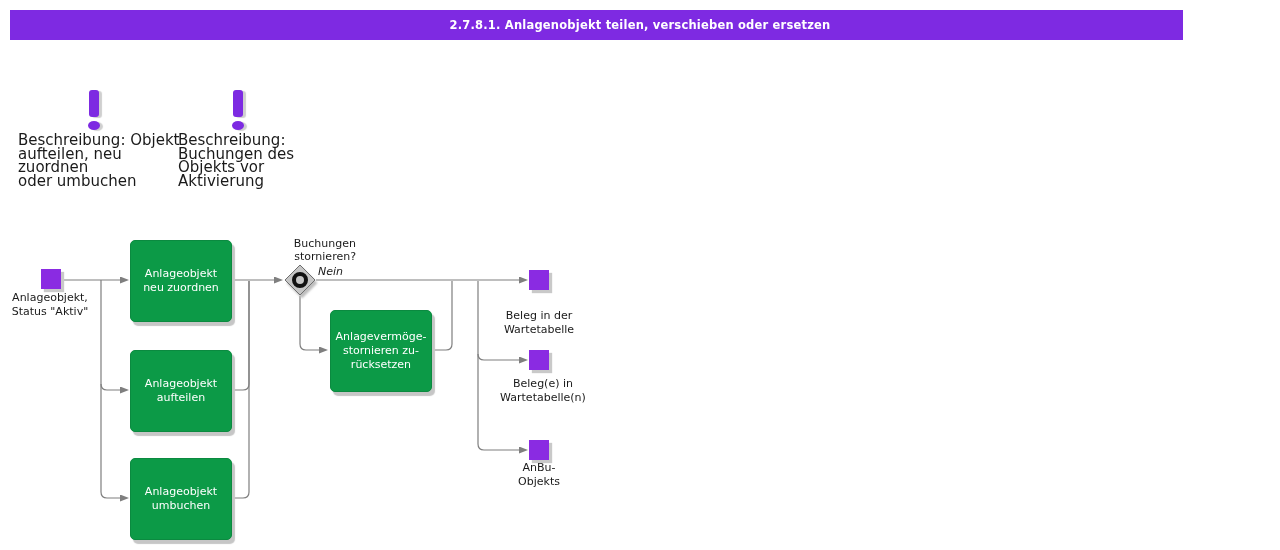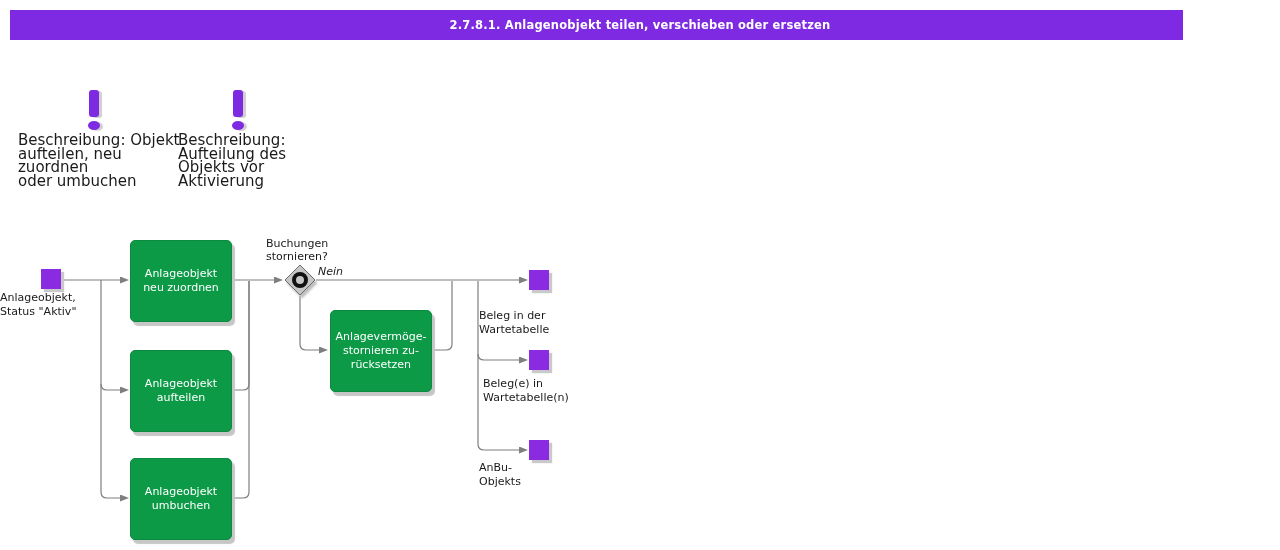--- a/index.html
+++ b/index.html
@@ -31,28 +31,28 @@
   .task{
     position:absolute;width:100px;height:80px;background:#0c9a47;border:1px solid #0b8a40;
     border-radius:5px;box-shadow:3px 4px 1px #c6c6c6;color:#ffffff;font-size:11px;line-height:14px;
     display:flex;align-items:center;justify-content:center;text-align:center;white-space:pre-line;
   }
   #task-reassign{left:130px;top:240px;}
   #task-split{left:130px;top:350px;}
   #task-transfer{left:130px;top:458px;}
   #task-reset{left:330px;top:310px;}
   
-  .node-label{position:absolute;font-size:11px;line-height:13.5px;text-align:left;white-space:pre-line;}
+  .node-label{position:absolute;font-size:11px;line-height:13.5px;text-align:center;white-space:pre-line;}
   #label-start{left:0px;top:291px;width:100px;}
   #label-out1{left:479px;top:297px;width:120px;margin-top:12px;}
   #label-out2{left:483px;top:377px;width:120px;}
   #label-out3{left:479px;top:461px;width:120px;}
   
   #decision-node{position:absolute;left:283px;top:263px;filter:drop-shadow(2px 3px 1px #bdbdbd);}
-  #decision-question{position:absolute;left:266px;top:237px;width:90px;font-size:11px;line-height:13px;text-align:left;white-space:pre-line;}
+  #decision-question{position:absolute;left:266px;top:237px;width:90px;font-size:11px;line-height:13px;text-align:right;white-space:pre-line;}
   #branch-nein{position:absolute;left:318px;top:265px;font-size:11px;font-style:italic;}
   
   #connectors{position:absolute;left:0;top:0;width:1280px;height:550px;pointer-events:none;}
 </style>
 </head>
 <body>
 
 <div class="stage">
 
   <div class="banner">
@@ -65,21 +65,21 @@
   </div>
   <div class="note-text" id="note1-text">Beschreibung: Objekt
 aufteilen, neu zuordnen
 oder umbuchen</div>
 
   <div class="excl" id="note2-icon">
     <div class="bar"></div>
     <div class="dot"></div>
   </div>
   <div class="note-text" id="note2-text">Beschreibung:
-Aufteilung des
+Buchungen des
 Objekts vor
 Aktivierung</div>
 
   <svg id="connectors" viewBox="0 0 1280 550">
     <defs>
       <marker id="arrow" markerWidth="10" markerHeight="8" refX="0" refY="3.5" orient="auto" markerUnits="userSpaceOnUse">
         <path d="M0,0 L9,3.5 L0,7 Z" fill="#7f7f7f"></path>
       </marker>
     </defs>
     <g stroke="#7f7f7f" stroke-width="1.2" fill="none">

